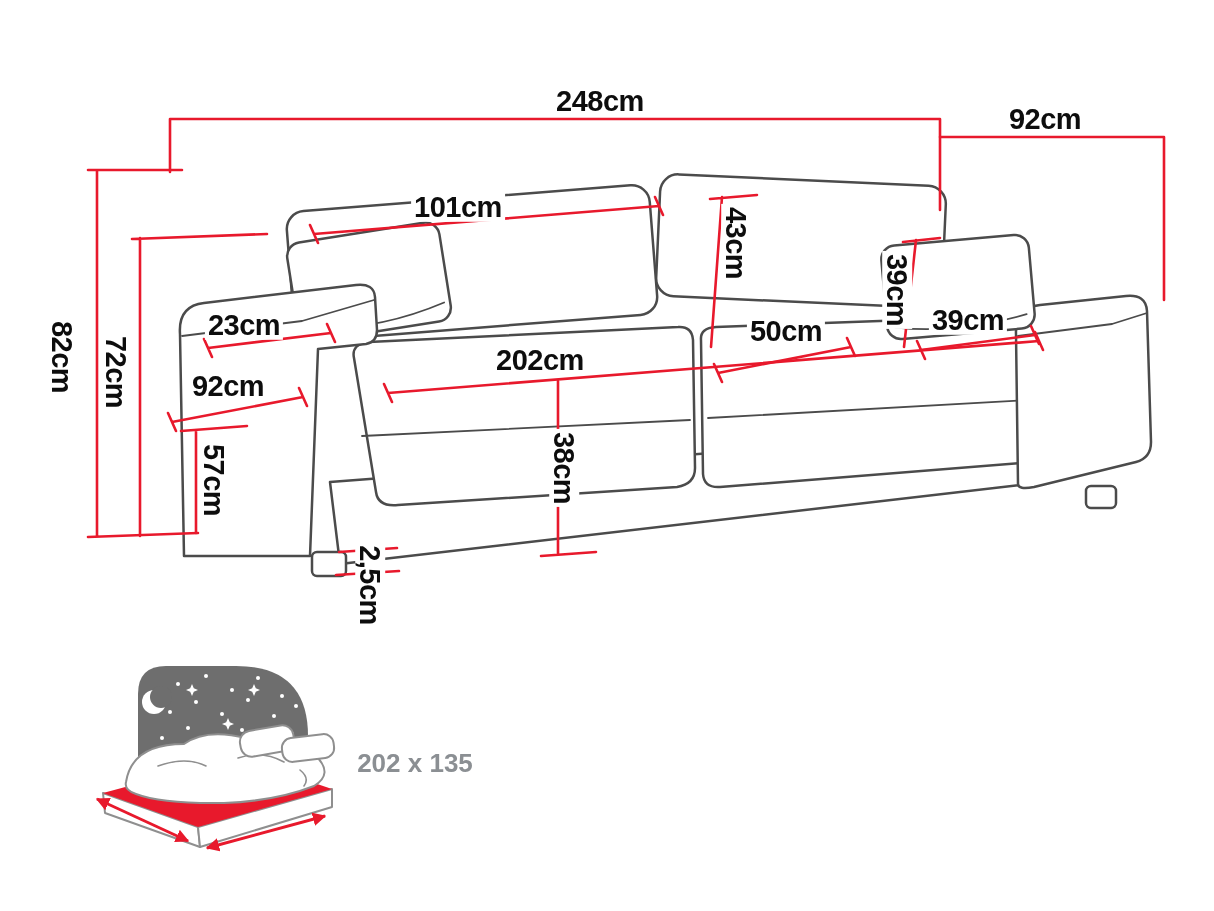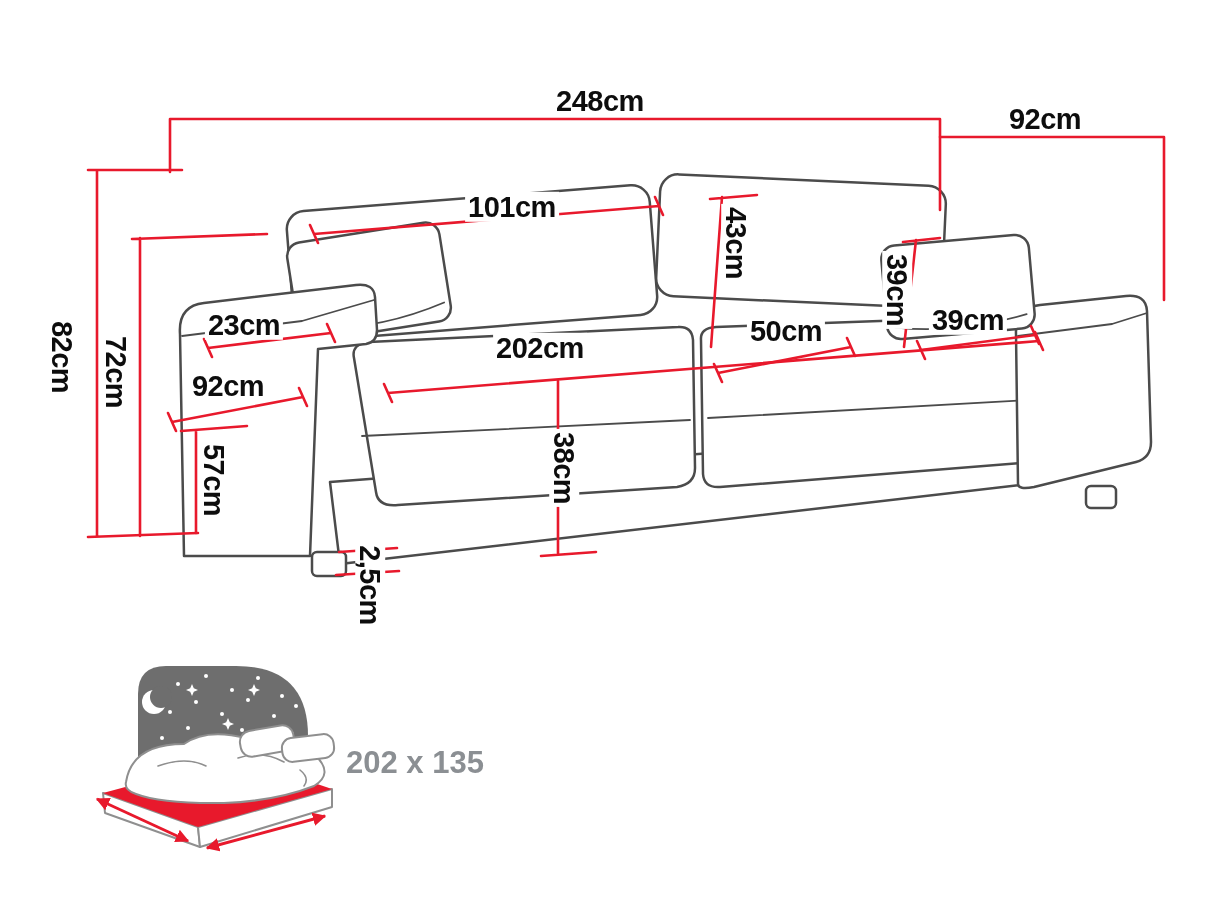--- a/index.html
+++ b/index.html
@@ -22,21 +22,21 @@
     padding:0 3px;
     white-space:nowrap;
     z-index:3;
     line-height:1.05;
   }
   .dim.rot{transform:translate(-50%,-50%) rotate(90deg);}
   .sleep-label{
     position:absolute;
     transform:translate(-50%,-50%);
     font-weight:700;
-    font-size:31px;
+    font-size:26px;
     color:#8b8f93;
     background:transparent;
     white-space:nowrap;
     z-index:3;
   }
 </style>
 </head>
 <body>
 
 <div id="canvas">
@@ -165,28 +165,28 @@
       <path d="M 921 350 L 1035 335 M 917 341 L 925 359 M 1031 326 L 1039 344"></path>
 
       <path d="M 558 381 L 558 554 M 541 556 L 596 552"></path>
 
       <path d="M 360 546 L 360 619 M 339 552 L 397 548 M 336 575 L 399 571"></path>
     </g>
   </svg>
 
   <div class="dim" style="left:600px;top:101px">248cm</div>
   <div class="dim" style="left:1045px;top:119px">92cm</div>
-  <div class="dim" style="left:512px;top:207px">101cm</div>
+  <div class="dim" style="left:458px;top:207px">101cm</div>
   <div class="dim rot" style="left:736px;top:243px">43cm</div>
   <div class="dim rot" style="left:62px;top:357px">82cm</div>
   <div class="dim rot" style="left:116px;top:372px">72cm</div>
   <div class="dim" style="left:244px;top:325px">23cm</div>
   <div class="dim" style="left:228px;top:386px">92cm</div>
   <div class="dim rot" style="left:214px;top:480px">57cm</div>
-  <div class="dim" style="left:540px;top:348px">202cm</div>
+  <div class="dim" style="left:540px;top:360px">202cm</div>
   <div class="dim" style="left:786px;top:331px">50cm</div>
   <div class="dim rot" style="left:897px;top:290px">39cm</div>
   <div class="dim" style="left:968px;top:320px">39cm</div>
   <div class="dim rot" style="left:564px;top:468px">38cm</div>
   <div class="dim rot" style="left:370px;top:585px">2,5cm</div>
 
   <div class="sleep-label" style="left:415px;top:763px">202 x 135</div>
 
 </div>
 

